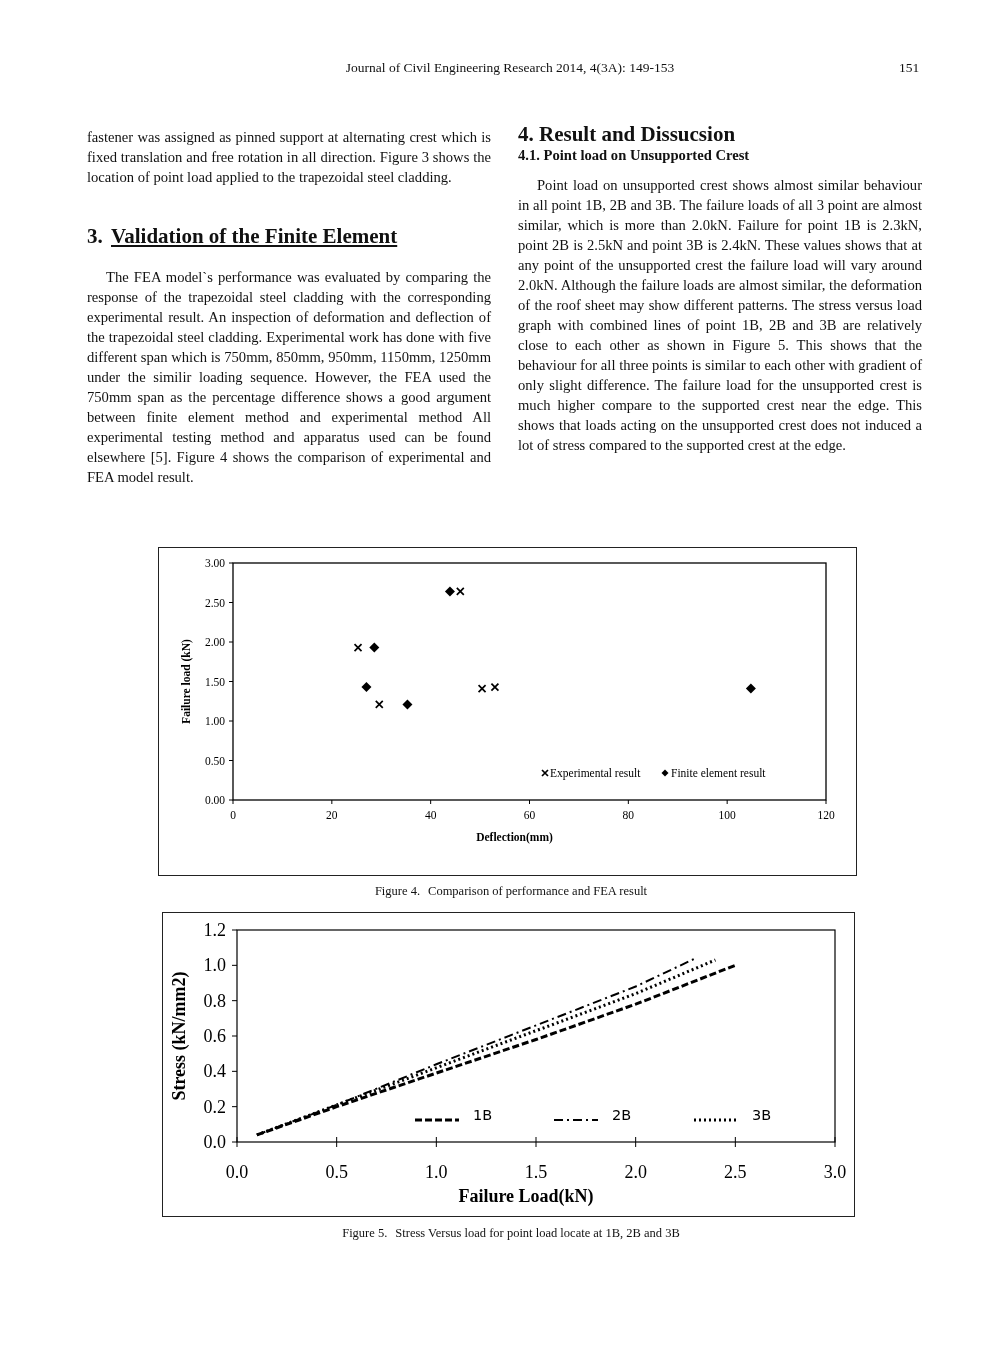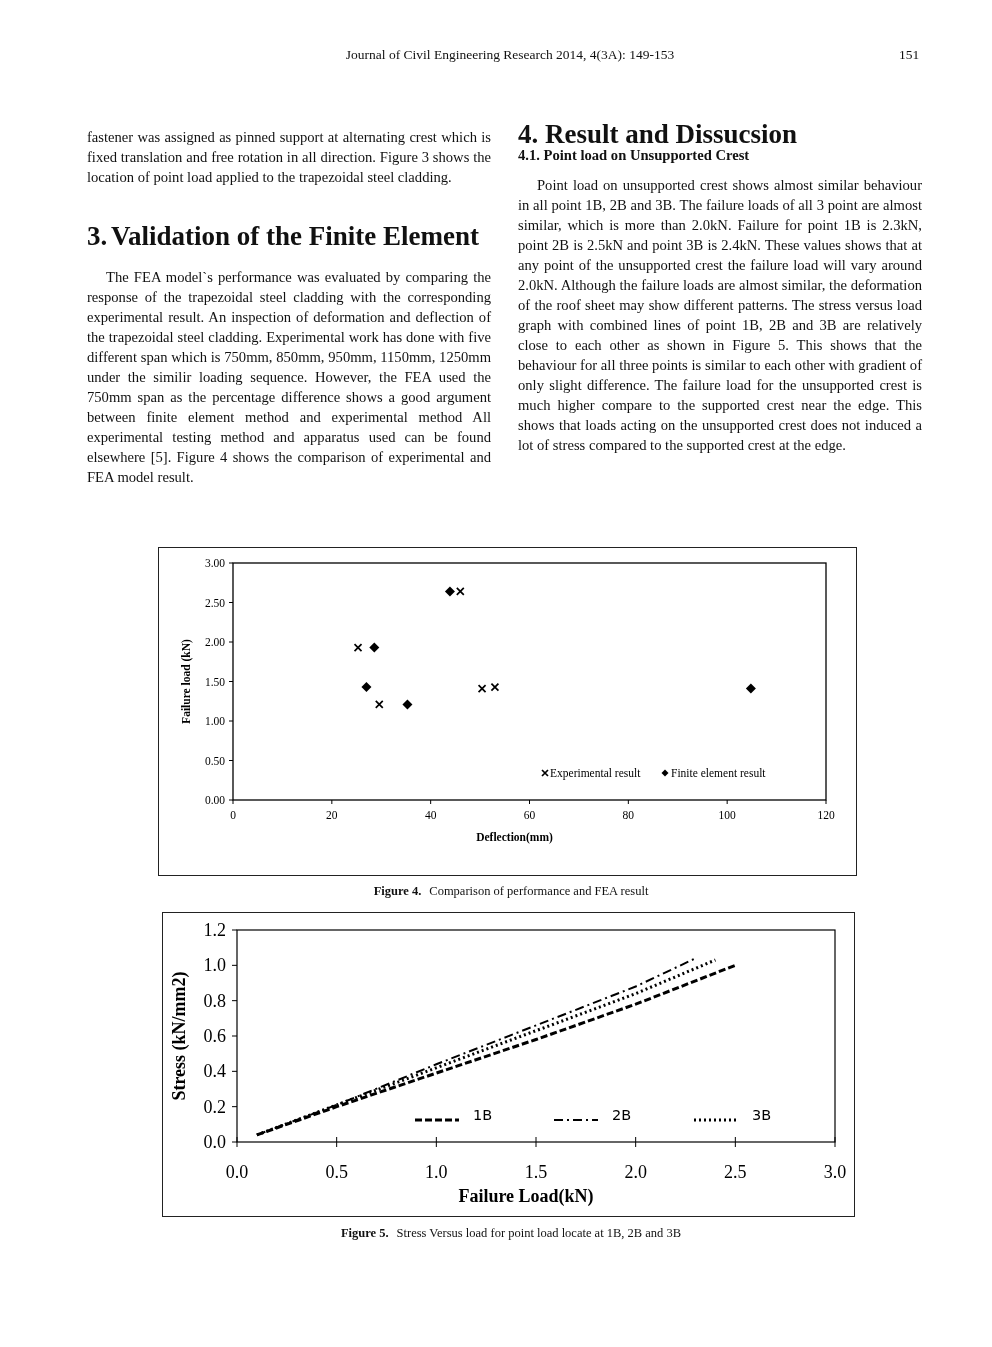--- a/index.html
+++ b/index.html
@@ -1,47 +1,47 @@
 <!DOCTYPE html>
 <html><head>
 <meta charset="utf-8">
 <style>
   html, body { margin: 0; padding: 0; background: #ffffff; }
   body { width: 992px; height: 1347px; position: relative; overflow: hidden; font-family: "Liberation Serif", "DejaVu Serif", serif; color: #111; }
-  .running-head { position: absolute; top: 47px; left: 0; width: 992px; height: 20px; font-size: 13.5px; }
+  .running-head { position: absolute; top: 60px; left: 0; width: 992px; height: 20px; font-size: 13.5px; }
   .running-head .journal { position: absolute; left: 0; width: 1020px; text-align: center; }
   .running-head .page-no { position: absolute; left: 899px; }
   .col { position: absolute; width: 404px; font-size: 14.6px; line-height: 20px; text-align: justify; }
   .col p { margin: 0; }
   .col-left { left: 87px; top: 127px; }
   .col-right { left: 518px; top: 124px; }
   .indent { text-indent: 19px; }
-  h2.sec { font-family: "Liberation Serif", "DejaVu Serif", serif; font-size: 27px; font-weight: bold; margin: 0; line-height: 21px; text-align: left; }
+  h2.sec { font-family: "Liberation Serif", "DejaVu Serif", serif; font-size: 21px; font-weight: bold; margin: 0; line-height: 21px; text-align: left; }
   h2.sec .num { display: inline-block; width: 24px; }
   h2.sec .cont { padding-left: 24px; display:block; }
   h3.subsec { font-size: 14.6px; font-weight: bold; margin: 0; line-height: 20px; text-align: left; }
   .fig-box { position: absolute; border: 1.5px solid #222; background: #fff; }
   .fig4 { left: 158px; top: 547px; width: 697px; height: 327px; }
   .fig5 { left: 162px; top: 912px; width: 691px; height: 303px; }
   .caption { position: absolute; width: 992px; left: 15px; text-align: center; font-size: 12.5px; }
-  .caption b { font-weight: bold; margin-right: 8px; }
+  .caption b { font-weight: normal; margin-right: 8px; }
   svg text { font-family: "Liberation Serif", "DejaVu Serif", serif; }
   .legend5 { font-family: "DejaVu Sans", "Liberation Sans", sans-serif; }
 </style>
 </head>
 <body>
 
 <div class="running-head">
   <span class="journal">Journal of Civil Engineering Research 2014, 4(3A): 149-153</span>
   <span class="page-no">151</span>
 </div>
 
 <div class="col col-left">
   <p>fastener was assigned as pinned support at alternating crest which is fixed translation and free rotation in all direction. Figure 3 shows the location of point load applied to the trapezoidal steel cladding.</p>
-  <h2 class="sec" style="margin-top:39px;">
+  <h2 class="sec" style="margin-top:39px;text-decoration:underline;">
     <span class="num">3.</span><span>Validation of the Finite Element</span>
   </h2>
   <p class="indent" style="margin-top:20px;">The FEA model`s performance was evaluated by comparing the response of the trapezoidal steel cladding with the corresponding experimental result. An inspection of deformation and deflection of the trapezoidal steel cladding. Experimental work has done with five different span which is 750mm, 850mm, 950mm, 1150mm, 1250mm under the similir loading sequence. However, the FEA used the 750mm span as the percentage difference shows a good argument between finite element method and experimental method All experimental testing method and apparatus used can be found elsewhere [5]. Figure 4 shows the comparison of experimental and FEA model result.</p>
 </div>
 
 <div class="col col-right">
   <h2 class="sec">4. Result and Dissucsion</h2>
   <h3 class="subsec" style="margin-top:0;">4.1. Point load on Unsupported Crest</h3>
   <p class="indent" style="margin-top:10px;">Point load on unsupported crest shows almost similar behaviour in all point 1B, 2B and 3B. The failure loads of all 3 point are almost similar, which is more than 2.0kN. Failure for point 1B is 2.3kN, point 2B is 2.5kN and point 3B is 2.4kN. These values shows that at any point of the unsupported crest the failure load will vary around 2.0kN. Although the failure loads are almost similar, the deformation of the roof sheet may show different patterns. The stress versus load graph with combined lines of point 1B, 2B and 3B are relatively close to each other as shown in Figure 5. This shows that the behaviour for all three points is similar to each other with gradient of only slight difference. The failure load for the unsupported crest is much higher compare to the supported crest near the edge. This shows that loads acting on the unsupported crest does not induced a lot of stress compared to the supported crest at the edge.</p>
 </div>

